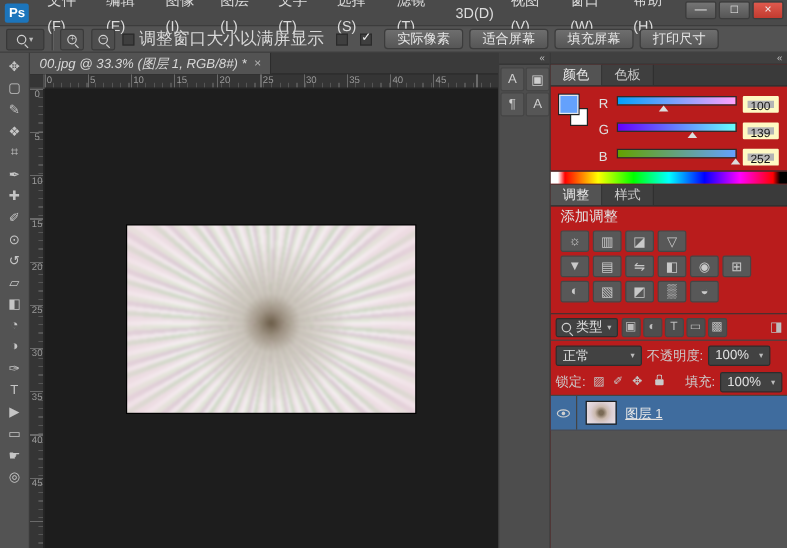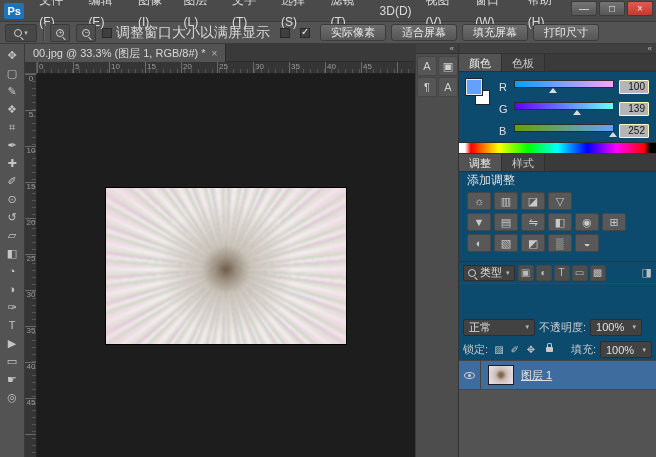--- a/index.html
+++ b/index.html
@@ -34,21 +34,21 @@
 
   
   .main{display:flex;height:413px;}
 
   
   .toolbar{width:25px;background:#535353;border-right:1px solid #3a3a3a;display:flex;flex-direction:column;align-items:center;padding-top:2px;}
   .tool{width:25px;height:18px;display:flex;align-items:center;justify-content:center;color:#c5c5c5;font-size:11px;}
 
   
   .doc-area{width:390px;display:flex;flex-direction:column;}
-  .tabbar{height:18px;background:#3a3a3a;border-bottom:1px solid #2c2c2c;display:flex;}
+  .tabbar{height:18px;background:#3a3a3a;border-bottom:1px solid #2c2c2c;display:flex;font-style:italic;}
   .doc-tab{background:#535353;height:18px;display:flex;align-items:center;gap:6px;padding:0 8px;font-size:11px;color:#d8d8d8;border-right:1px solid #2c2c2c;}
   .tab-close{color:#b5b5b5;font-size:10px;}
   .canvas-zone{position:relative;flex:1;background:#1d1d1d;}
   .ruler-corner{position:absolute;left:0;top:0;width:12px;height:12px;background:#353535;border-right:1px solid #555;border-bottom:1px solid #555;z-index:2;}
   .ruler-h{position:absolute;left:12px;top:0;right:0;height:12px;background:#353535;border-bottom:1px solid #222;display:flex;overflow:hidden;background-image:repeating-linear-gradient(90deg,#6a6a6a 0 1px,transparent 1px 36px),repeating-linear-gradient(90deg,#555 0 1px,transparent 1px 7px);background-size:100% 100%,100% 4px;background-position:0 0,0 100%;background-repeat:no-repeat;}
   .hnum{width:36px;flex:0 0 36px;font-size:8px;line-height:10px;color:#9a9a9a;padding-left:2px;}
   .ruler-v{position:absolute;left:0;top:12px;bottom:0;width:12px;background:#353535;border-right:1px solid #222;display:flex;flex-direction:column;overflow:hidden;background-image:repeating-linear-gradient(180deg,#6a6a6a 0 1px,transparent 1px 36px),repeating-linear-gradient(180deg,#555 0 1px,transparent 1px 7px);background-size:100% 100%,4px 100%;background-position:0 0,100% 0;background-repeat:no-repeat;}
   .vnum{height:36px;flex:0 0 36px;width:12px;font-size:8px;line-height:8px;color:#9a9a9a;text-align:center;word-break:break-all;padding-top:1px;}
   .pasteboard{position:absolute;left:12px;top:12px;right:0;bottom:0;display:flex;align-items:center;justify-content:center;}
   .artwork{width:240px;height:156px;position:relative;overflow:hidden;box-shadow:0 0 0 1px #000;}
@@ -59,53 +59,53 @@
       repeating-conic-gradient(from 7deg at 50% 52%, #ecdfe4 0deg 2deg, #ccd8c4 2deg 4deg, #f2ecef 4deg 6deg, #d9c9d3 6deg 8deg, #dfe6d6 8deg 10deg, #f5eef1 10deg 12deg);}
 
   
   .dock-strip{width:43px;background:#4d4d4d;border-left:1px solid #3a3a3a;display:flex;flex-direction:column;}
   .strip-header,.dock-header{height:10px;background:#404040;color:#bbb;font-size:8px;line-height:9px;text-align:right;padding-right:4px;border-bottom:1px solid #333;}
   .strip-grid{display:grid;grid-template-columns:20px 20px;grid-auto-rows:20px;gap:1px;padding:2px 1px;}
   .strip-btn{background:#565656;border:1px solid #454545;border-radius:2px;display:flex;align-items:center;justify-content:center;color:#cfcfcf;font-size:11px;}
 
   
   .dock{width:198px;background:#4b4b4b;border-left:1px solid #333;display:flex;flex-direction:column;}
-  .panel{background:#0c4a6e;border-bottom:1px solid #333;}
+  .panel{background:#b91c1c;border-bottom:1px solid #333;}
   .tabbar2{height:18px;background:#3a3a3a;display:flex;border-bottom:1px solid #2f2f2f;}
   .tab2{padding:0 10px;line-height:18px;font-size:11px;color:#c9c9c9;background:#3f3f3f;border-right:1px solid #2f2f2f;}
   .tab2.active{background:#535353;color:#ececec;}
 
   
   .color-body{display:flex;gap:7px;padding:7px 7px 4px 7px;}
   .fgbg{position:relative;width:26px;height:32px;flex:0 0 26px;}
   .bg-swatch{position:absolute;left:9px;top:11px;width:15px;height:15px;background:#fff;border:1px solid #222;}
   .fg-swatch{position:absolute;left:0;top:0;width:16px;height:16px;border:1px solid #e8e8e8;box-shadow:0 0 0 1px #222;}
   .channels{flex:1;display:flex;flex-direction:column;gap:7px;}
   .channel-row{display:flex;align-items:center;gap:5px;height:15px;}
   .ch-label{width:10px;font-size:11px;color:#e0e0e0;}
   .ch-slider{flex:1;position:relative;height:13px;}
   .ch-track{position:absolute;left:0;right:0;top:0;height:8px;border:1px solid #2c2c2c;}
   .ch-thumb{position:absolute;top:8px;width:0;height:0;border-left:4px solid transparent;border-right:4px solid transparent;border-bottom:5px solid #dcdcdc;transform:translateX(-4px);}
-  .ch-value{width:30px;height:14px;background:#b5b5b5;color:#151515;border:1px solid #fef9c3;border-radius:1px;font-size:10px;line-height:12px;text-align:right;padding-right:3px;}
+  .ch-value{width:30px;height:14px;background:#b5b5b5;color:#151515;border:4px solid #fef9c3;border-radius:1px;font-size:10px;line-height:12px;text-align:right;padding-right:3px;}
   .spectrum{height:11px;margin:0;border-top:1px solid #2e2e2e;background:linear-gradient(to right,#fff 0,#fff 3%,#f00 6%,#ff0 20%,#0f0 35%,#0ff 50%,#00f 65%,#f0f 80%,#f00 94%,#000 97%,#000 100%);}
 
   
   .adjust-title{padding:0 8px 3px 8px;font-size:12px;color:#e0e0e0;}
   .adj-rows{padding:0 8px 6px 8px;}
   .adj-row{display:flex;gap:3px;margin-bottom:3px;}
   .adj-btn{width:24px;height:18px;background:#585858;border:1px solid #464646;border-radius:2px;display:flex;align-items:center;justify-content:center;color:#c9c9c9;font-size:11px;}
 
   
   .layers-panel{flex:1;display:flex;flex-direction:column;border-bottom:none;}
   .filter-row{height:22px;display:flex;align-items:center;gap:3px;padding:0 4px;border-bottom:1px solid #444;}
   .pick{height:16px;background:#424242;border:1px solid #2e2e2e;border-radius:2px;display:flex;align-items:center;gap:4px;padding:0 4px;font-size:11px;color:#e0e0e0;}
   .filter-icons{display:flex;gap:2px;}
   .f-icon{width:16px;height:16px;display:flex;align-items:center;justify-content:center;color:#bdbdbd;font-size:10px;border:1px solid #474747;border-radius:2px;background:#4e4e4e;}
   .filter-toggle{margin-left:auto;color:#bdbdbd;font-size:11px;}
-  .blend-row{height:24px;display:flex;align-items:center;gap:4px;padding:0 4px;margin-top:31px;}
+  .blend-row{height:24px;display:flex;align-items:center;gap:4px;padding:0 4px;}
   .combo{display:flex;align-items:center;justify-content:space-between;background:#424242;border:1px solid #2d2d2d;border-radius:2px;height:17px;padding:0 5px;font-size:11px;color:#e0e0e0;}
   .combo.mode{width:72px;}
   .combo.num{width:52px;}
   .row-label{font-size:11px;color:#cccccc;}
   .lock-row{height:22px;display:flex;align-items:center;gap:4px;padding:0 4px;border-bottom:1px solid #444;}
   .lk-icon{width:14px;height:14px;display:flex;align-items:center;justify-content:center;color:#c5c5c5;font-size:10px;}
   .ml-auto{margin-left:auto;}
   .lockshape{display:inline-block;width:7px;height:5px;background:#c9c9c9;border-radius:1px;position:relative;}
   .lockshape:before{content:"";position:absolute;top:-4px;left:1px;width:3px;height:3px;border:1px solid #c9c9c9;border-bottom:none;border-radius:2px 2px 0 0;}
   .layers-list{display:flex;flex-direction:column;}

